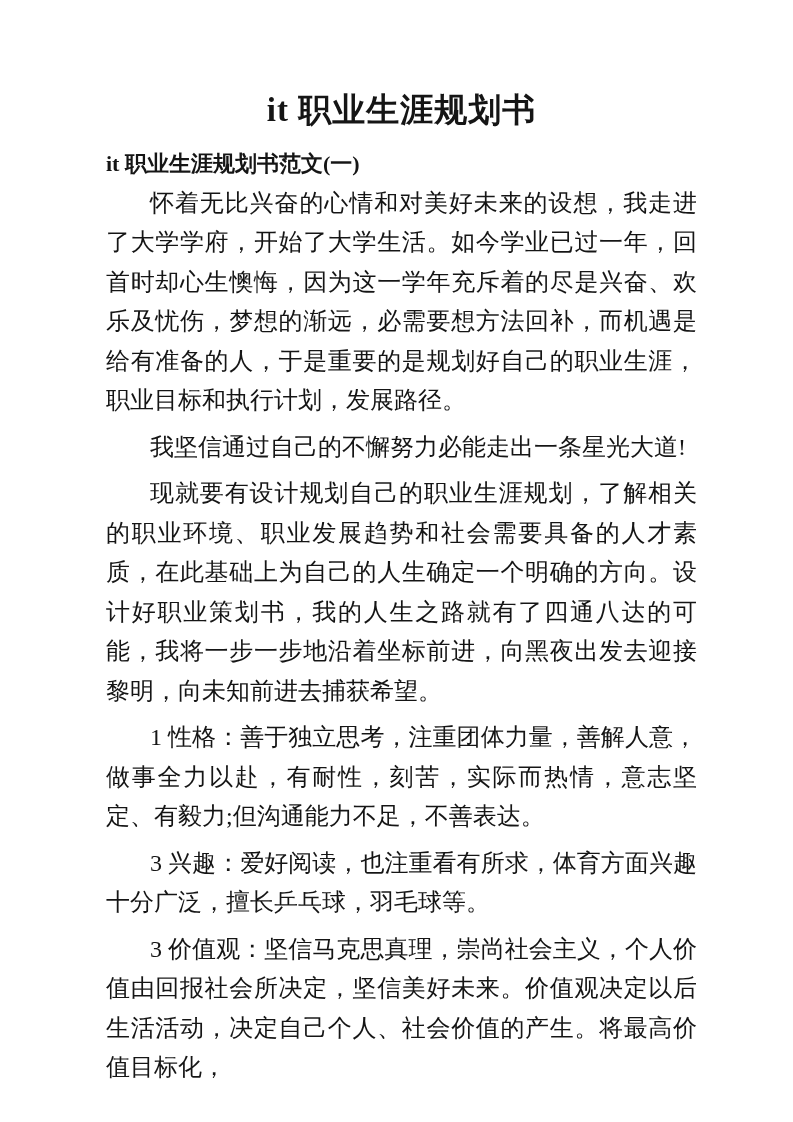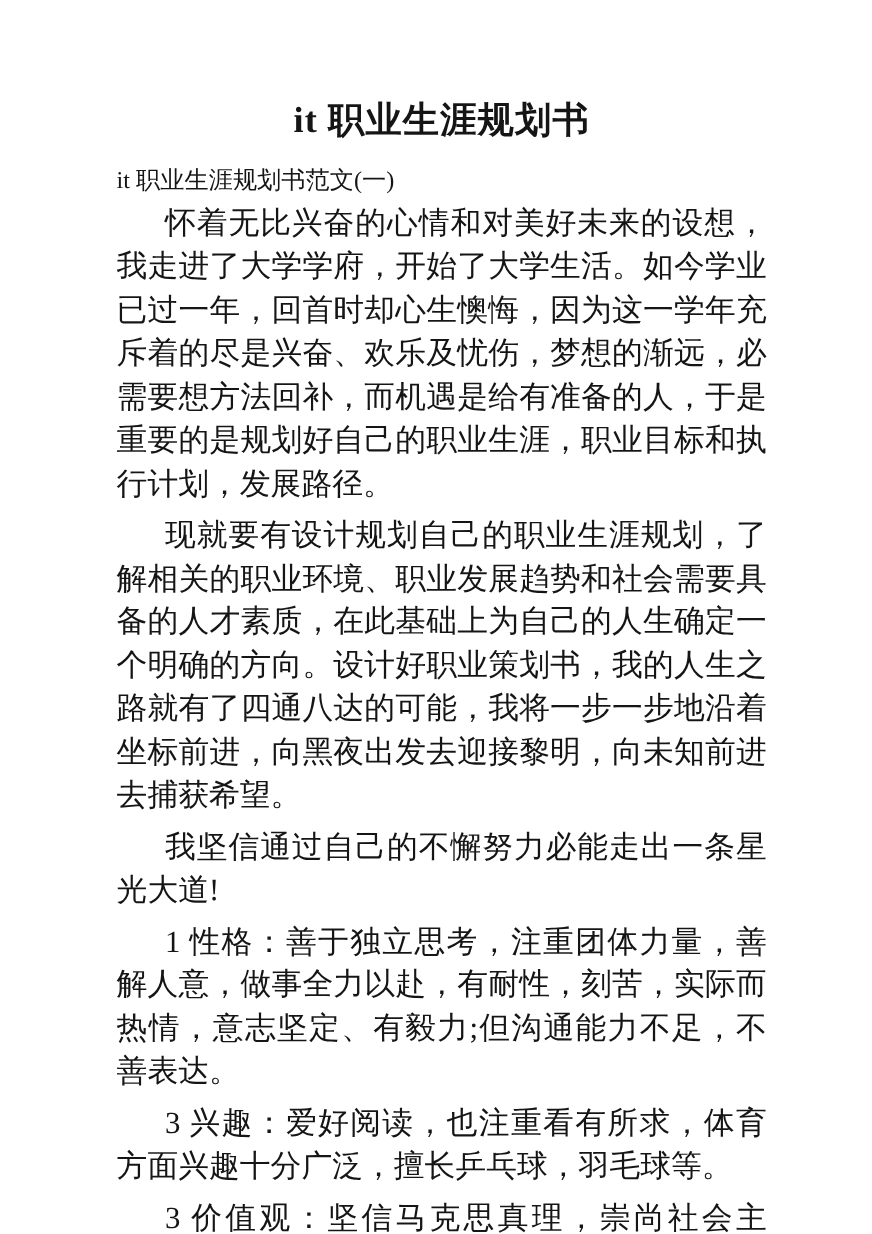--- a/index.html
+++ b/index.html
@@ -29,39 +29,40 @@
     line-height: 44px;
     font-weight: bold;
     text-align: center;
     letter-spacing: 1px;
   }
   .subtitle {
     margin: 12px 0 0 0;
     font-size: 22px;
     line-height: 39.5px;
     text-align: left;
+    font-weight: bold;
   }
   .body-text p.para {
     margin: 0 0 7px 0;
-    font-size: 28px;
+    font-size: 24px;
     line-height: 39.5px;
     text-align: justify;
     text-indent: 44px;
     word-break: break-all;
   }
 </style>
 </head>
 <body>
 
 <div class="page">
   <div class="doc">
     <h1 class="title">it 职业生涯规划书</h1>
     <p class="subtitle">it 职业生涯规划书范文(一)</p>
     <div class="body-text">
         <p class="para">怀着无比兴奋的心情和对美好未来的设想，我走进了大学学府，开始了大学生活。如今学业已过一年，回首时却心生懊悔，因为这一学年充斥着的尽是兴奋、欢乐及忧伤，梦想的渐远，必需要想方法回补，而机遇是给有准备的人，于是重要的是规划好自己的职业生涯，职业目标和执行计划，发展路径。</p>
+        <p class="para">我坚信通过自己的不懈努力必能走出一条星光大道!</p>
         <p class="para">现就要有设计规划自己的职业生涯规划，了解相关的职业环境、职业发展趋势和社会需要具备的人才素质，在此基础上为自己的人生确定一个明确的方向。设计好职业策划书，我的人生之路就有了四通八达的可能，我将一步一步地沿着坐标前进，向黑夜出发去迎接黎明，向未知前进去捕获希望。</p>
-        <p class="para">我坚信通过自己的不懈努力必能走出一条星光大道!</p>
         <p class="para">1 性格：善于独立思考，注重团体力量，善解人意，做事全力以赴，有耐性，刻苦，实际而热情，意志坚定、有毅力;但沟通能力不足，不善表达。</p>
         <p class="para">3 兴趣：爱好阅读，也注重看有所求，体育方面兴趣十分广泛，擅长乒乓球，羽毛球等。</p>
         <p class="para">3 价值观：坚信马克思真理，崇尚社会主义，个人价值由回报社会所决定，坚信美好未来。价值观决定以后生活活动，决定自己个人、社会价值的产生。将最高价值目标化，</p>
       </div>
   </div>
 </div>
 
 </body></html>

